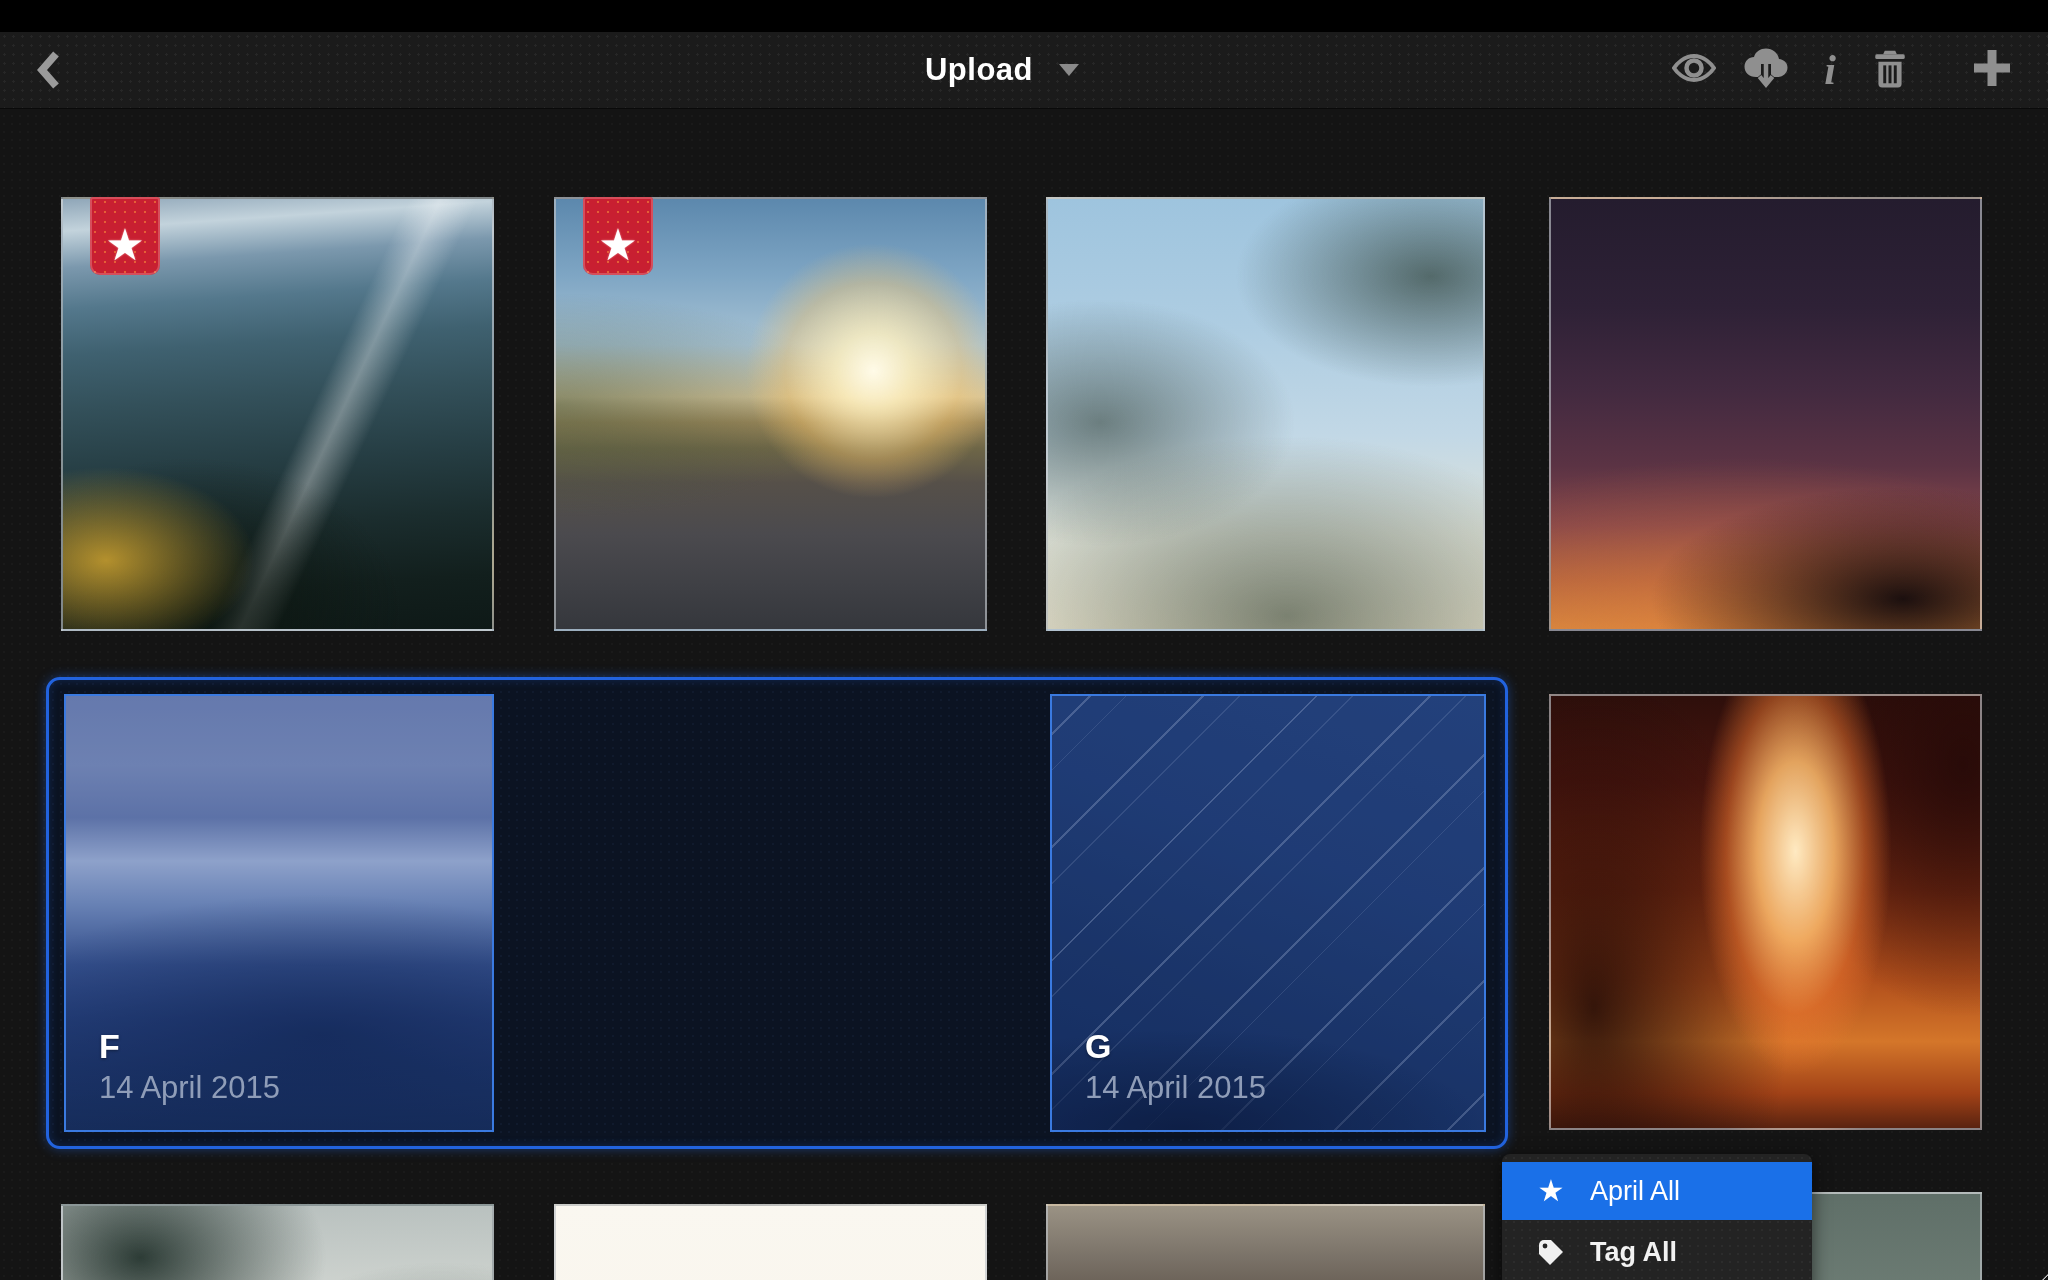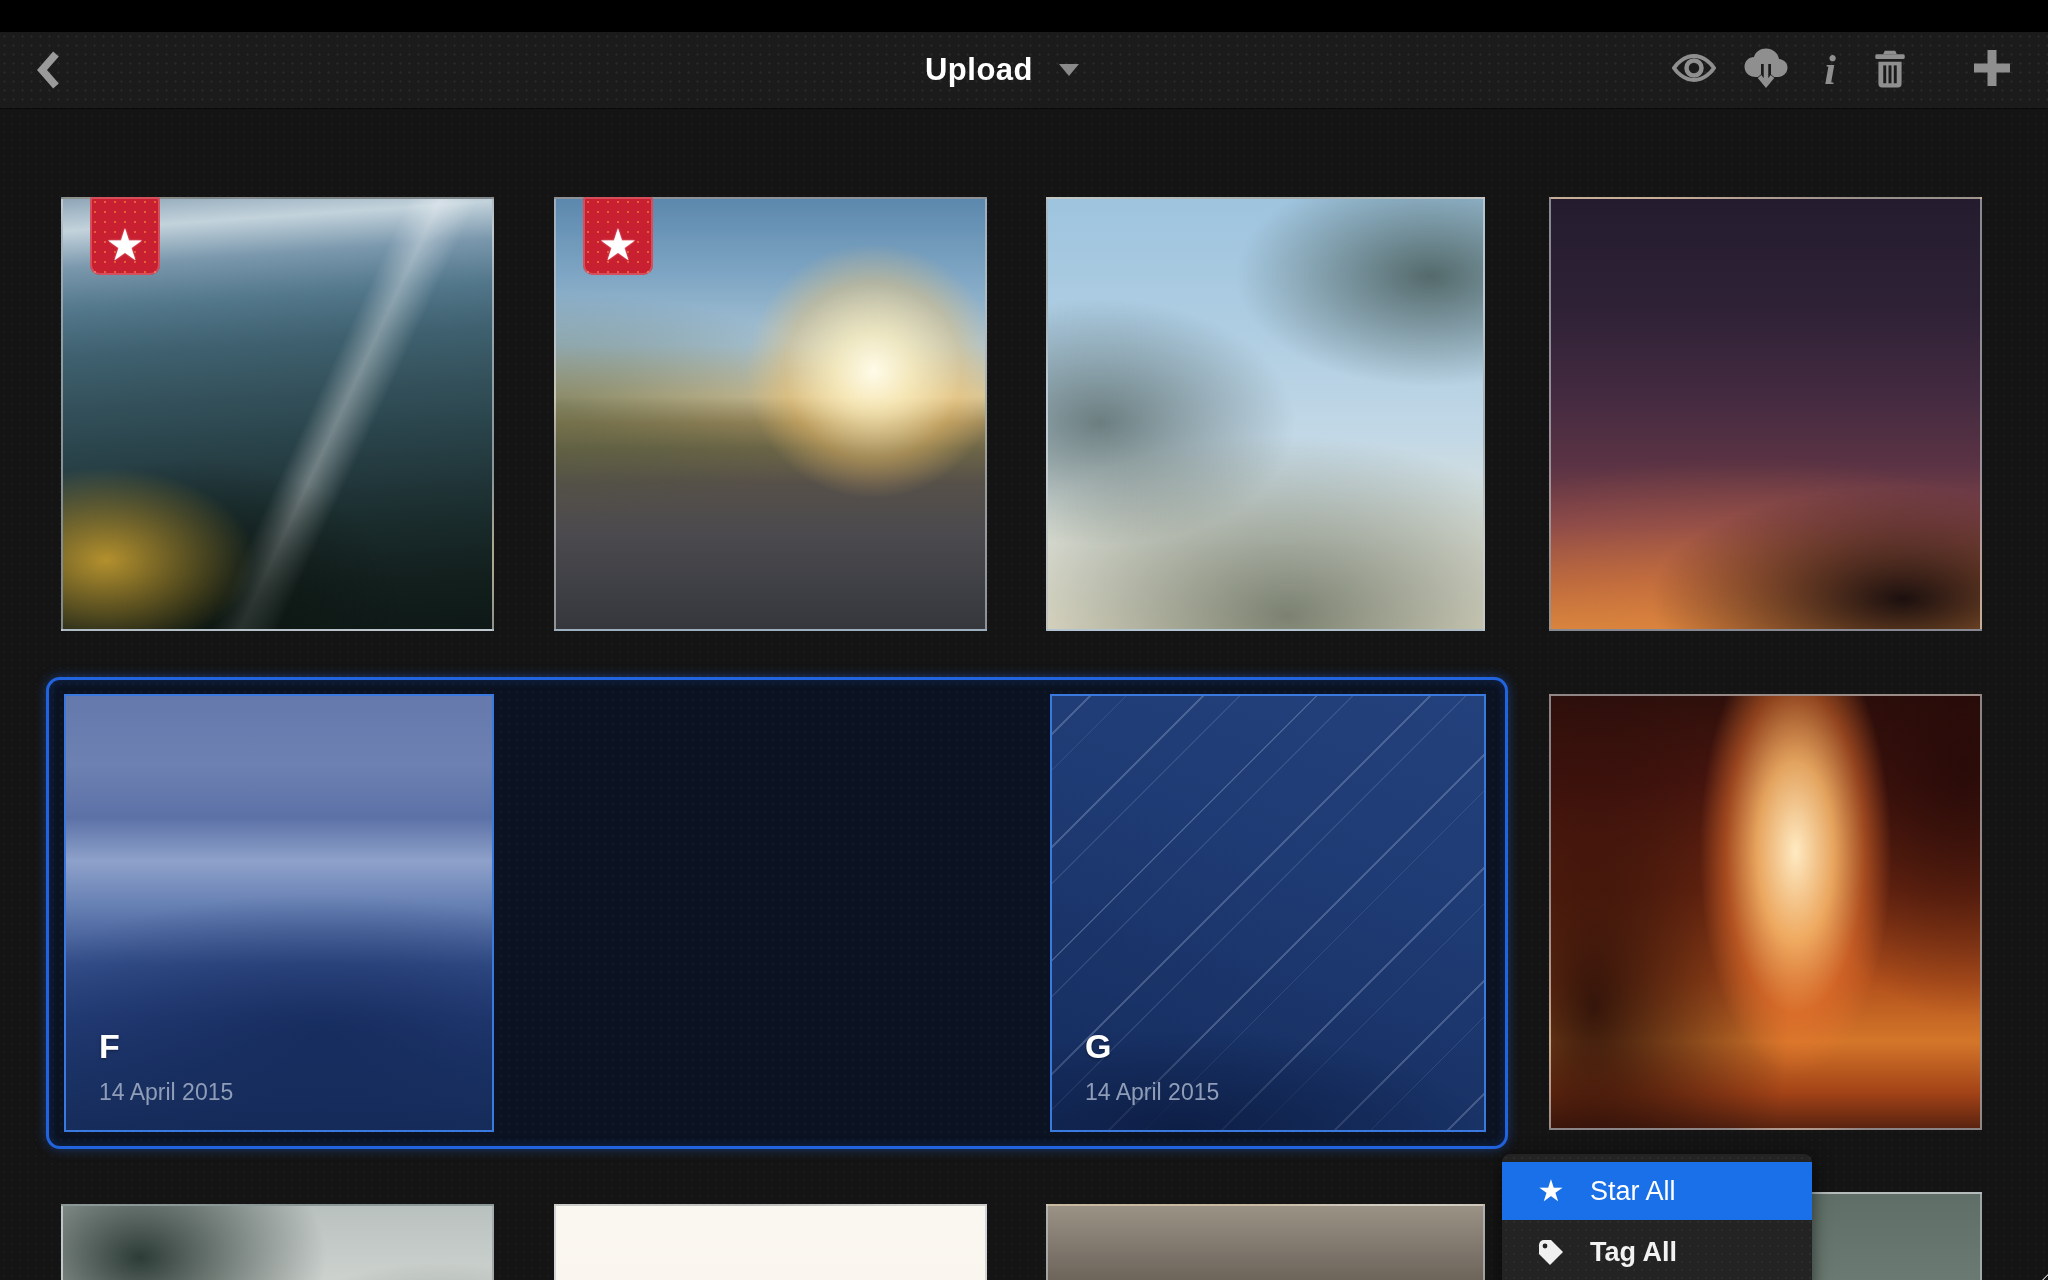--- a/index.html
+++ b/index.html
@@ -43,21 +43,21 @@
     background:linear-gradient(180deg,#d0industry 0,#c81f31 100%);
     background:#c81f31;
     background-image:radial-gradient(rgba(255,160,60,.5) 1.4px,transparent 1.5px);
     background-size:10px 10px;
     border-radius:3px 3px 10px 10px;
     box-shadow:inset 0 0 0 2px rgba(255,220,220,.25);
     display:flex;align-items:flex-end;justify-content:center;
   }
   .badge .star-glyph{color:#fff;font-size:44px;line-height:1;margin-bottom:8px;font-family:"DejaVu Sans",sans-serif;text-shadow:0 0 2px rgba(255,200,200,.8);}
   .photo-title{position:absolute;left:33px;bottom:64px;color:#fff;font-size:34px;font-weight:bold;text-shadow:0 1px 3px rgba(0,0,0,.4);}
-  .photo-date{position:absolute;left:33px;bottom:24px;color:#8f9db8;font-size:23px;display:flex;align-items:center;gap:15px;}
+  .photo-date{position:absolute;left:33px;bottom:24px;color:#8f9db8;font-size:31px;display:flex;align-items:center;gap:15px;}
   
   .selection-group{
     position:absolute;left:46px;top:645px;width:1462px;height:472px;
     background-color:#0b1322;
     background-image:radial-gradient(rgba(120,160,255,.05) 1px,transparent 1.2px);
     background-size:8px 8px;
     border:3px solid #2263de;border-radius:14px;box-sizing:border-box;
     box-shadow:0 0 12px rgba(34,99,222,.45), inset 0 0 10px rgba(34,99,222,.25);
   }
   
@@ -233,21 +233,21 @@
   <div class="tile ph-fogforest" style="left:61px;top:1172px;width:433px;height:433px;"></div>
   <div class="tile ph-whitefog" style="left:554px;top:1172px;width:433px;height:433px;"></div>
   <div class="tile ph-sunsetclouds" style="left:1046px;top:1172px;width:439px;height:433px;"></div>
   <div class="tile ph-graysky" style="left:1549px;top:1160px;width:433px;height:433px;"></div>
 
   <div class="context-menu">
     <div class="menu-item highlighted">
       <span class="menu-icon">
         <span class="menu-star">★</span>
       </span>
-      <span>Star All</span>
+      <span>April All</span>
     </div>
     <div class="menu-item tag-row">
       <span class="menu-icon">
         <svg width="28" height="28" viewBox="0 0 28 28">
           <path d="M2 7 a5 5 0 0 1 5 -5 h7 l12 12 -13 13 -11 -11 Z" fill="#f0f0f0"></path>
           <circle cx="8" cy="8" r="2.4" fill="#232323"></circle>
         </svg>
       </span>
       <span>Tag All</span>
     </div>

